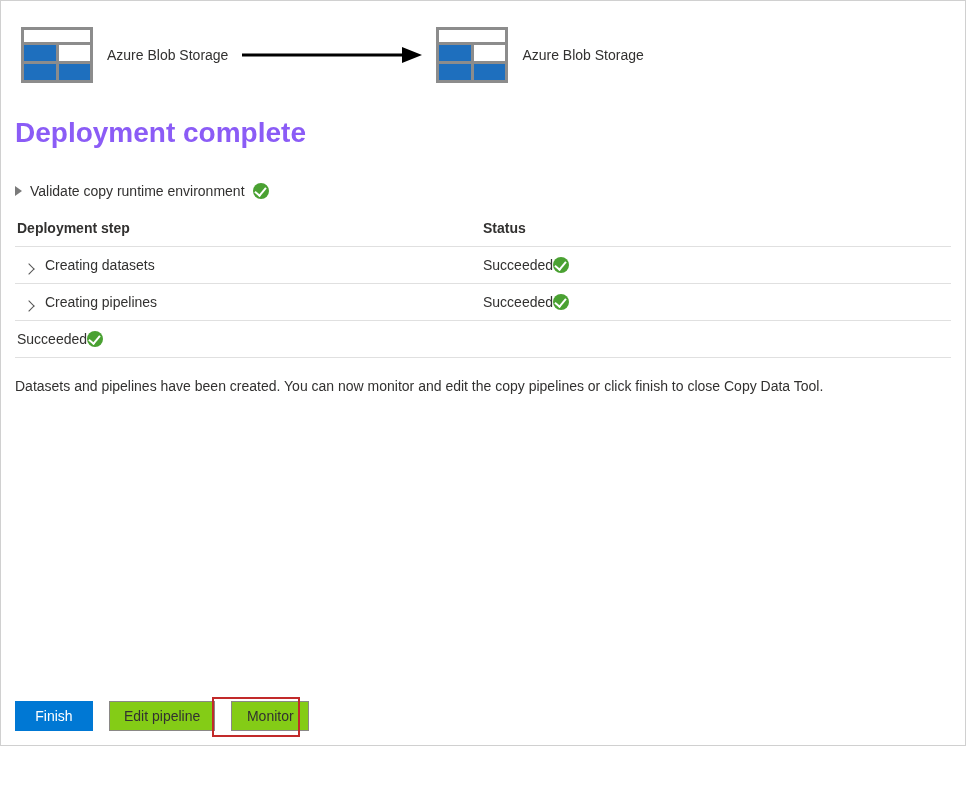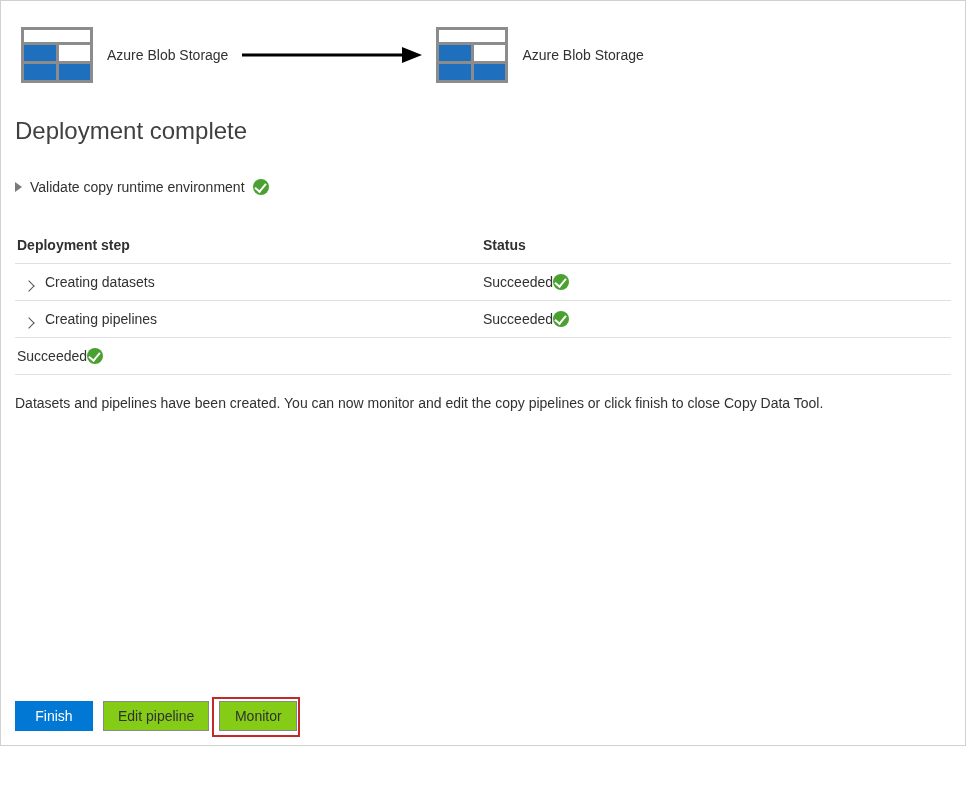--- a/index.html
+++ b/index.html
@@ -46,30 +46,30 @@
     display:grid;
     grid-template-columns: 1fr 1fr;
     grid-template-rows: 1fr 1fr;
     gap:3px;
     background:#8c8c8c;
   }
   .storage-icon .cell { background:#1e6fbe; }
   .storage-icon .cell.white { background:#fff; }
 
   .page-title {
-    font-size: 24px;
-    font-weight: 400;
+    font-size: 28px;
+    font-weight: 700;
     margin: 12px 0 34px 0;
-    color: #404040;
+    color: #8b5cf6;
   }
 
   .validate-row {
     display:flex; align-items:center; gap:8px;
     font-size:14px;
-    margin-bottom: 34px;
+    margin-bottom: 13px;
     cursor: pointer;
   }
   .tri-right {
     width:0; height:0;
     border-top:5px solid transparent;
     border-bottom:5px solid transparent;
     border-left:7px solid #7a7a7a;
   }
 
   .check {
@@ -116,21 +116,21 @@
     padding: 20px 0 0 0;
     font-size: 14px;
   }
 
   
   .footer {
     position:absolute;
     left:0; right:0; bottom:0;
     padding: 10px 14px 14px 14px;
     display:flex;
-    gap:10px;
+    gap:16px;
     align-items:center;
   }
   .btn {
     min-width:78px;
     padding: 4px 14px;
     font-size:14px;
     font-family: inherit;
     border:1px solid #8a8886;
     background:#84cc16;
     color:#323130;

